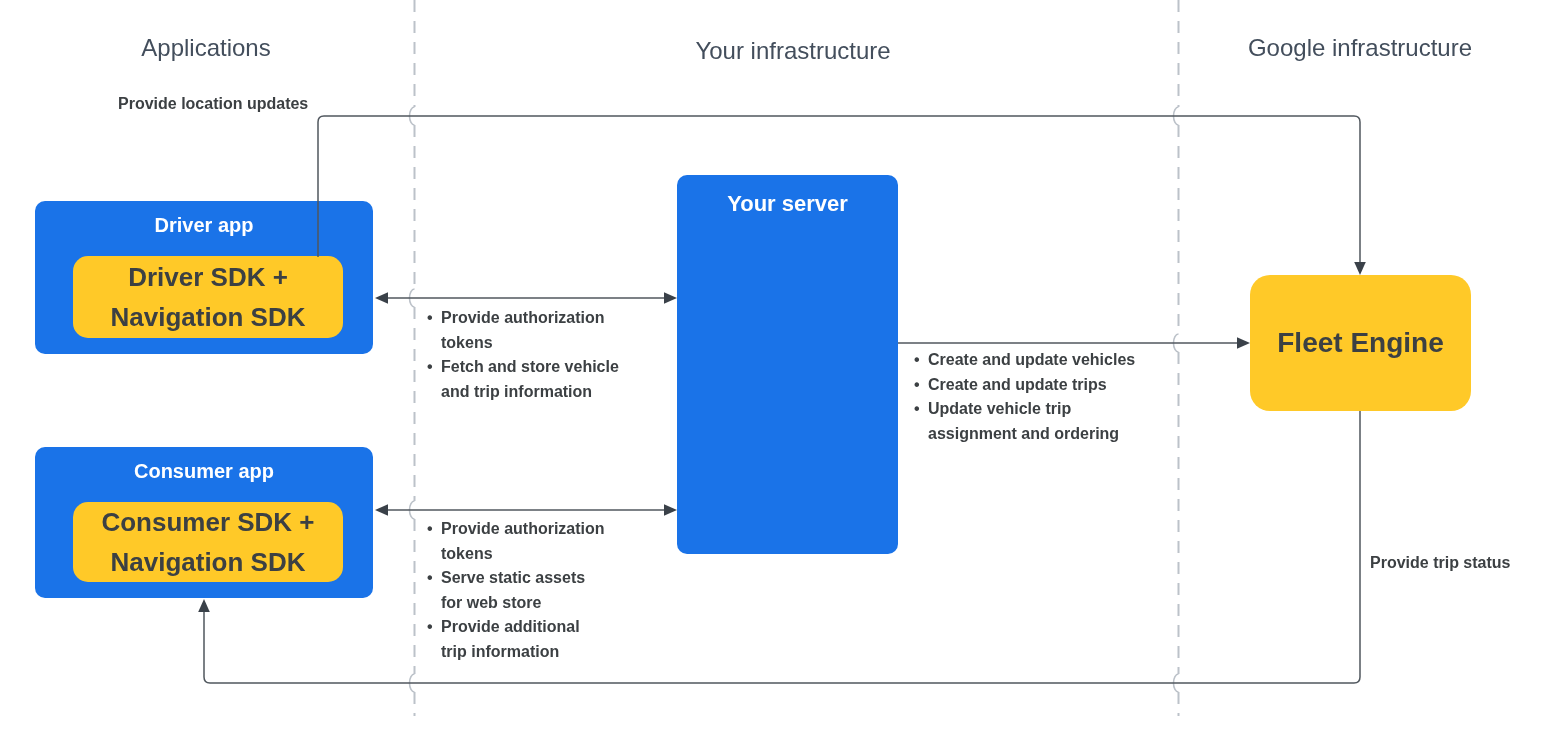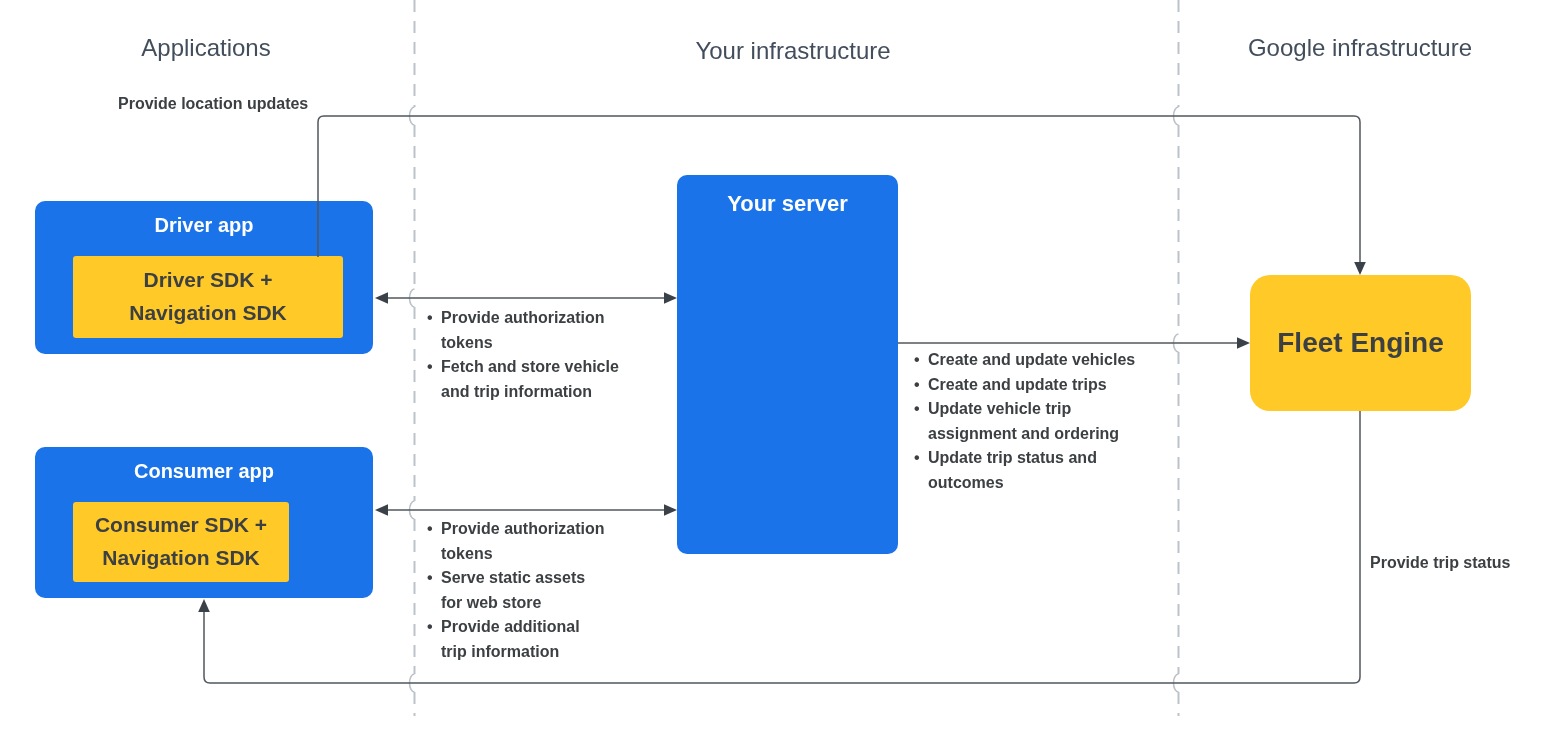--- a/index.html
+++ b/index.html
@@ -20,38 +20,38 @@
   .col-header{position:absolute;transform:translateX(-50%);font-size:24px;font-weight:400;
     color:var(--header);white-space:nowrap;z-index:2;}
 
   .edge-label{position:absolute;font-size:16px;font-weight:700;color:var(--text-dark);
     white-space:nowrap;z-index:2;}
 
   .node{position:absolute;z-index:1;}
   .blue-box{background:var(--blue);border-radius:10px;}
   .node-title{color:#ffffff;font-weight:700;text-align:center;}
   .app-title{font-size:20px;margin-top:13px;}
-  .sdk-box{position:absolute;background:var(--yellow);border-radius:3px;
+  .sdk-box{position:absolute;background:var(--yellow);border-radius:15px;
     display:flex;align-items:center;justify-content:center;text-align:center;
-    font-size:21px;font-weight:700;line-height:1.55;color:var(--text-dark);white-space:pre-line;}
+    font-size:26px;font-weight:700;line-height:1.55;color:var(--text-dark);white-space:pre-line;}
   .server-title{font-size:22px;margin-top:16px;}
   .fleet-box{background:var(--yellow);border-radius:20px;display:flex;align-items:center;
     justify-content:center;}
   .fleet-title{color:var(--text-dark);font-size:28px;font-weight:700;}
 
   .bullets{position:absolute;list-style:none;font-size:16px;font-weight:700;
     color:var(--text-dark);line-height:24.5px;z-index:2;}
   .bullets li{position:relative;padding-left:14px;white-space:pre-line;}
   .bullets li::before{content:"\2022";position:absolute;left:0;top:0;}
 
   
   #driver-app{left:35px;top:201px;width:338px;height:153px;}
   #driver-sdk{left:38px;top:55px;width:270px;height:82px;}
   #consumer-app{left:35px;top:447px;width:338px;height:151px;}
-  #consumer-sdk{left:38px;top:55px;width:216px;height:80px;}
+  #consumer-sdk{left:38px;top:55px;width:270px;height:80px;}
   #your-server{left:677px;top:175px;width:221px;height:379px;}
   #fleet-engine{left:1250px;top:275px;width:221px;height:136px;}
 
   #hdr-applications{left:206px;top:34px;}
   #hdr-your-infra{left:793px;top:37px;}
   #hdr-google-infra{left:1360px;top:34px;}
 
   #lbl-location{left:118px;top:95px;}
   #lbl-trip-status{left:1370px;top:554px;}
 
@@ -105,22 +105,20 @@
 for web store</li>
     <li>Provide additional
 trip information</li>
   </ul>
 
   <ul class="bullets" id="bullets-fleet">
     <li>Create and update vehicles</li>
     <li>Create and update trips</li>
     <li>Update vehicle trip
 assignment and ordering</li>
-    <li>Update trip status and
-outcomes</li>
   </ul>
 
   <svg class="svg-layer" width="1559" height="742" viewBox="0 0 1559 742">
 
     <g stroke="#BCC2C9" stroke-width="2" stroke-dasharray="12 9" fill="none">
       <path d="M 414.5 0 V 107"></path>
       <path d="M 414.5 125 V 289"></path>
       <path d="M 414.5 307 V 501"></path>
       <path d="M 414.5 519 V 674"></path>
       <path d="M 414.5 692 V 716"></path>

